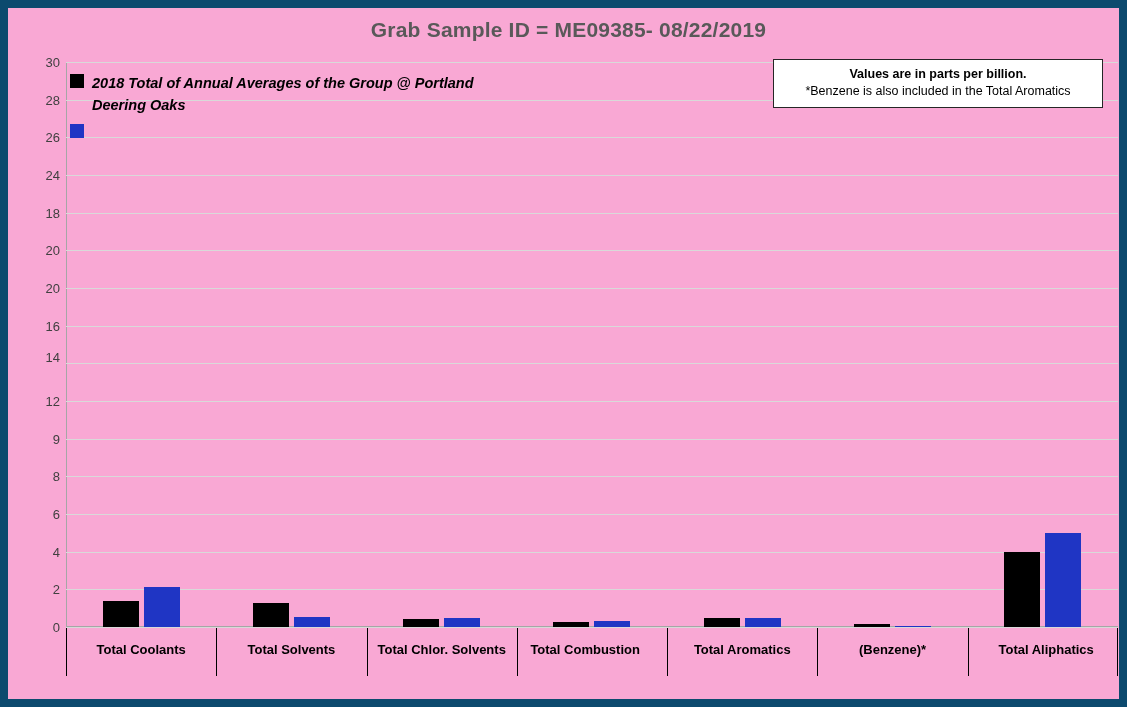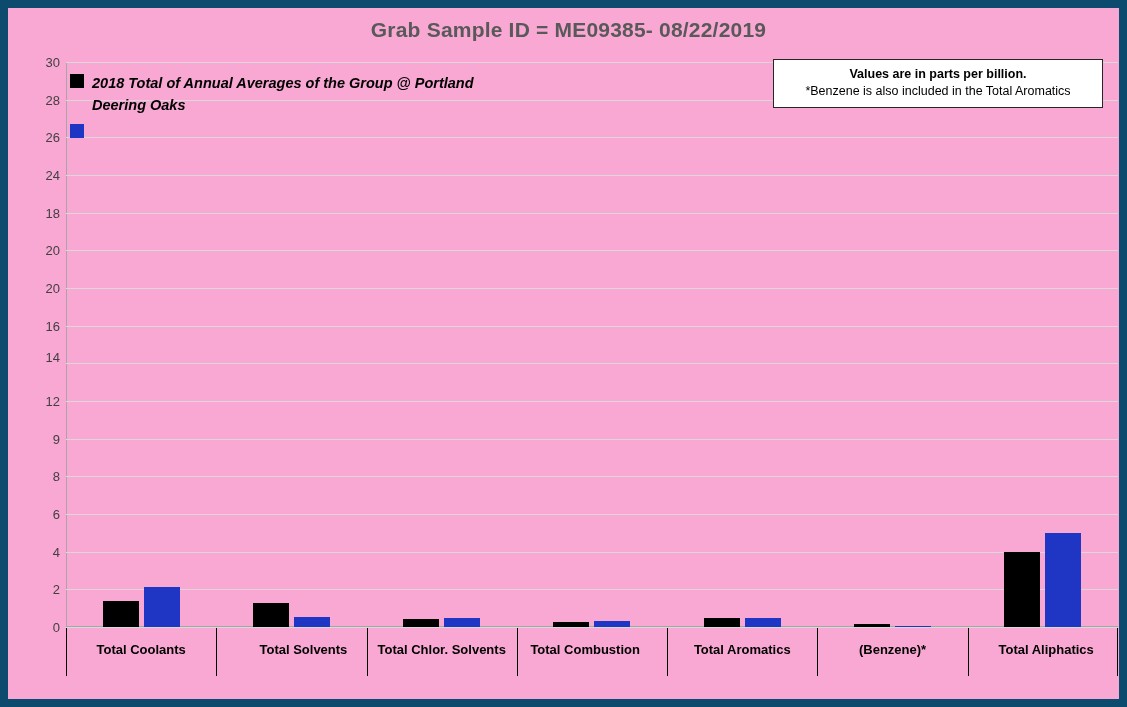--- a/index.html
+++ b/index.html
@@ -265,21 +265,21 @@
           <div class="bars">
             <div class="bar s0" title="2018 Total of Annual Averages of the Group @ Portland Deering Oaks: 4" style="height: 75.3333px; background: rgb(0, 0, 0);"></div>
             <div class="bar s1" title="ME09385- 08/22/2019: 5" style="height: 94.1667px; background: rgb(31, 53, 196);"></div>
           </div>
         </div>
       </div>
   </div>
 
   <div id="catrow">
       <div class="cat" style="left: 0px; width: 150.286px;">Total Coolants</div>
-      <div class="cat" style="left: 150.286px; width: 150.286px; padding-left: 12px;">Total Solvents</div>
+      <div class="cat" style="left: 150.286px; width: 150.286px;">Total Solvents</div>
       <div class="catsep" style="left: 150.286px;"></div>
       <div class="cat" style="left: 300.571px; width: 150.286px;">Total Chlor. Solvents</div>
       <div class="catsep" style="left: 300.571px;"></div>
       <div class="cat" style="left: 444px; width: 150.286px;">Total Combustion</div>
       <div class="catsep" style="left: 450.857px;"></div>
       <div class="cat" style="left: 601.143px; width: 150.286px;">Total Aromatics</div>
       <div class="catsep" style="left: 601.143px;"></div>
       <div class="cat" style="left: 751.429px; width: 150.286px;">(Benzene)*</div>
       <div class="catsep" style="left: 751.429px;"></div>
       <div class="cat" style="left: 905px; width: 150.286px;">Total Aliphatics</div>

